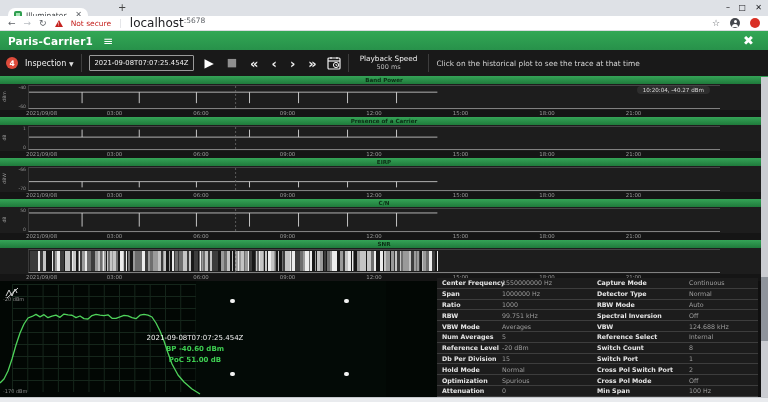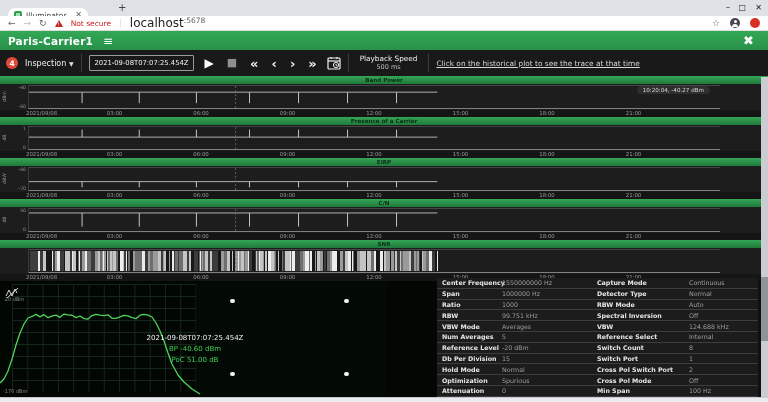--- a/index.html
+++ b/index.html
@@ -48,21 +48,21 @@
   .mode { font-size:8px; color:#f0f0f0; white-space:nowrap; }
   .caret { font-size:6px; color:#e0e0e0; }
   .tsep { width:1px; height:18px; background:#3d3d3d; flex:0 0 auto; }
   .tstamp { border:1px solid #9a9a9a; border-radius:1px; padding:3px 5px; font-size:6.8px; color:#f0f0f0; white-space:nowrap; }
   .tbtn { color:#fff; font-size:12px; line-height:12px; padding:0 3px; }
   .stopbtn { color:#8f8f8f; font-size:11px; }
   .chev { font-size:13px; font-weight:bold; color:#f2f2f2; padding:0 3px; }
   .speedblock { text-align:center; line-height:8px; padding:0 4px; }
   .speedlabel { font-size:7.3px; color:#f0f0f0; display:block; }
   .speedvalue { font-size:6.5px; color:#b9b9b9; display:block; }
-  .hint { font-size:7.4px; color:#d6d6d6; white-space:nowrap;text-decoration:underline; }
+  .hint { font-size:7.4px; color:#d6d6d6; white-space:nowrap; }
 
   
   .plots { position:absolute; left:0; top:76px; width:768px; height:205px; background:#151515; }
   .tplot { position:relative; width:768px; height:41px; }
   .tplot-title { height:8px; background:linear-gradient(180deg,#35a457,#1f7a3b); text-align:center;
                  font-size:5.6px; line-height:8px; font-weight:bold; color:#0a2e14; }
   .tplot-body { position:relative; height:26px; background:#1d1d1d; }
   .yunit { position:absolute; left:-4px; top:10px; font-size:4.6px; color:#9a9a9a; transform:rotate(-90deg); width:16px; text-align:center; }
   .ytick { position:absolute; left:8px; width:18px; text-align:right; font-size:4.6px; color:#8d8d8d; }
   .ytick.top { top:1px; } .ytick.bot { bottom:1px; }
@@ -82,21 +82,21 @@
   .spec-grid { position:absolute; left:12px; top:3px; width:184px; height:108px;
                background-image:linear-gradient(#15261b 1px, transparent 1px),
                                 linear-gradient(90deg,#15261b 1px, transparent 1px);
                background-size:15.3px 12px; }
   .spec-right { position:absolute; left:196px; top:0; width:190px; height:116px; background:#030a06; }
   .spec-icon { position:absolute; left:5px; top:3px; }
   .ref-top { position:absolute; left:3px; top:15px; font-size:5px; color:#8a8a8a; }
   .ref-bottom { position:absolute; left:3px; bottom:3px; font-size:5px; color:#8a8a8a; }
   .readouts { position:absolute; left:110px; top:52px; width:170px; text-align:center; line-height:11px; }
   .readout-ts { font-size:7px; color:#f2f2f2; }
-  .readout { font-size:7px; font-weight:normal; color:#3ecf52; }
+  .readout { font-size:7px; font-weight:bold; color:#3ecf52; }
   .dot { position:absolute; width:5px; height:4px; border-radius:2px; background:#f2f2f2; }
 
   .settings { position:absolute; left:437px; top:-3px; width:321px; height:119px; background:#1c1c1c; overflow:hidden; }
   .trow { display:grid; grid-template-columns:60px 95px 92px auto; height:10.8px; align-items:center;
           border-bottom:1px solid #3d3d3d; padding-left:5px; }
   .tl { font-size:6.3px; font-weight:bold; color:#e6e6e6; white-space:nowrap; }
   .tv { font-size:6.3px; color:#9f9f9f; white-space:nowrap; }
 
   .v-scrollbar { position:absolute; right:0; top:77px; width:7px; height:320px; background:#caccd1; }
   .v-thumb { position:absolute; left:0; top:200px; width:7px; height:64px; background:#8f949c; }

